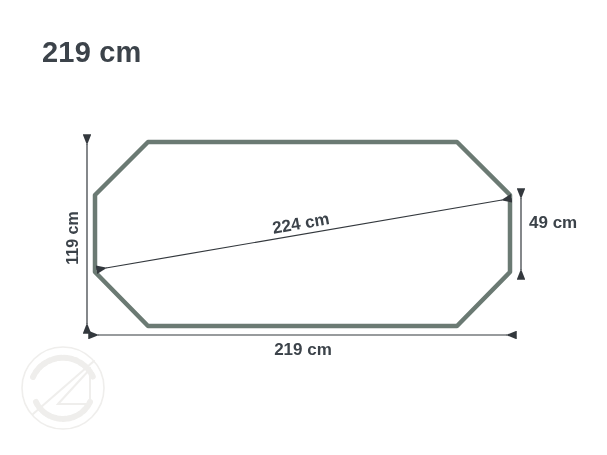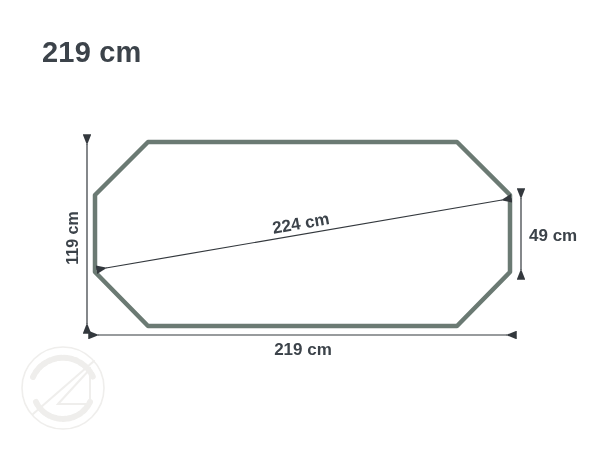--- a/index.html
+++ b/index.html
@@ -37,21 +37,21 @@
     white-space: nowrap;
   }
   .dim-label.height {
     left: 73px;
     top: 238px;
     transform: translate(-50%, -50%) rotate(-90deg);
     font-size: 16px;
   }
   .dim-label.side {
     left: 529px;
-    top: 226px;
+    top: 213px;
   }
   .dim-label.width {
     left: 303px;
     top: 350px;
     transform: translate(-50%, -50%);
   }
   .dim-label.diagonal {
     left: 301px;
     top: 224px;
     transform: translate(-50%, -50%) rotate(-9.8deg);

